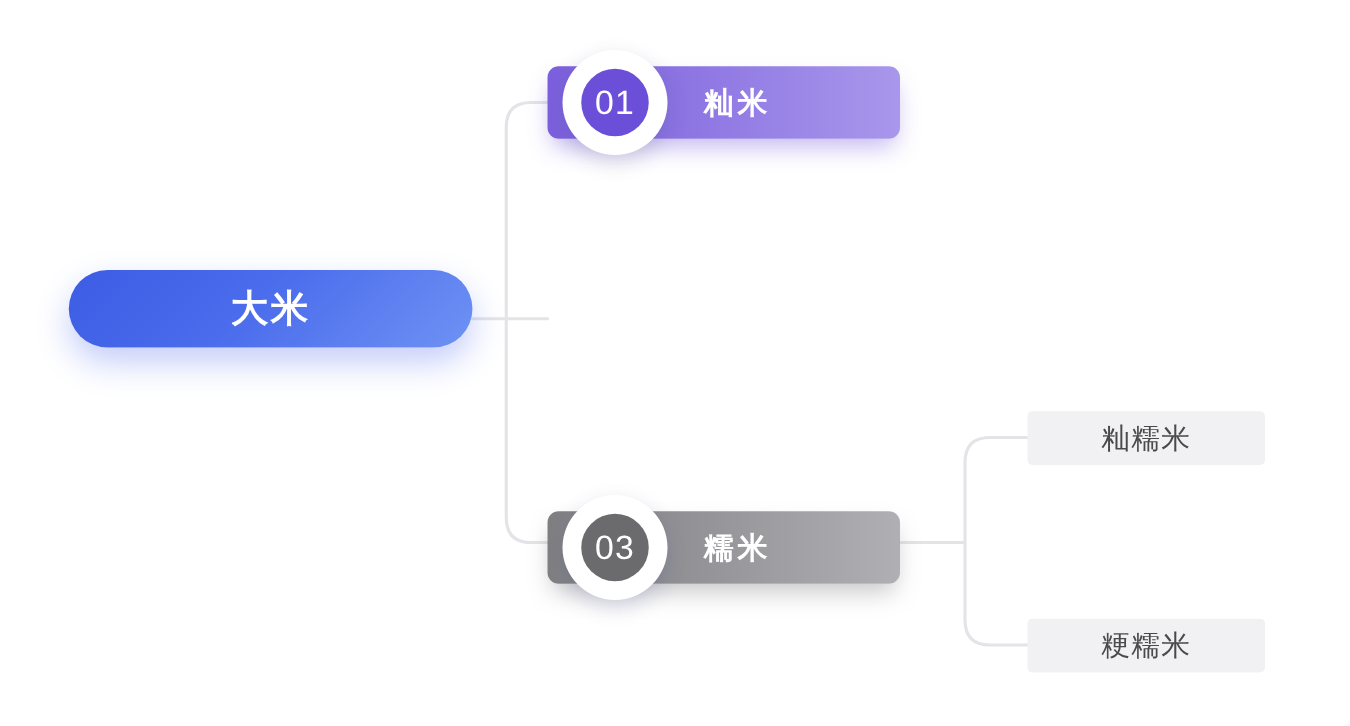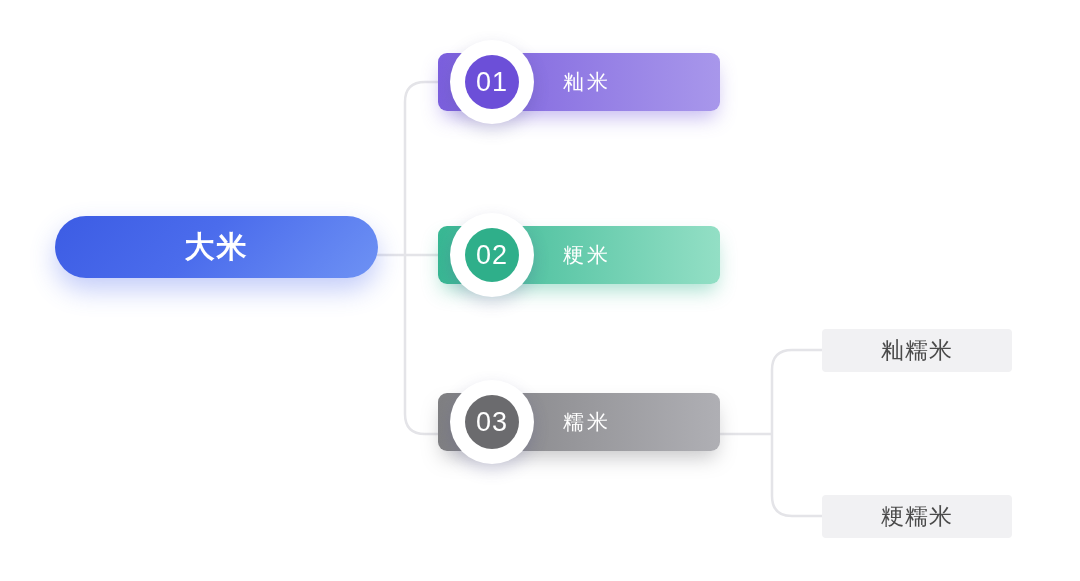--- a/index.html
+++ b/index.html
@@ -47,28 +47,28 @@
     top: 53px;
     background: linear-gradient(90deg, #7B5FDD 0%, #A897EB 100%);
     box-shadow: 0 10px 20px -4px rgba(123, 95, 221, 0.45);
   }
   .branch-2 {
     top: 226px;
     background: linear-gradient(90deg, #38B793 0%, #93DFC5 100%);
     box-shadow: 0 10px 20px -4px rgba(56, 183, 147, 0.45);
   }
   .branch-3 {
-    top: 393px;
+    top: 409px;
     background: linear-gradient(90deg, #7F7F82 0%, #AFAFB4 100%);
     box-shadow: 0 10px 20px -4px rgba(127, 127, 130, 0.45);
   }
   .branch-label {
     color: #ffffff;
-    font-size: 21px;
-    font-weight: normal;
+    font-size: 24px;
+    font-weight: bold;
     letter-spacing: 3px;
   }
   
   .badge {
     position: absolute;
     left: 12px; top: 50%;
     transform: translateY(-50%);
     width: 84px; height: 84px;
     border-radius: 50%;
     background: #ffffff;
@@ -123,26 +123,20 @@
     <span class="root-label">大米</span>
   </div>
 
   <div class="branch-bar branch-1">
     <div class="badge">
       <div class="badge-inner badge-inner-1">01</div>
     </div>
     <span class="branch-label">籼米</span>
   </div>
 
-  <div class="branch-bar branch-2">
-    <div class="badge">
-      <div class="badge-inner badge-inner-2">02</div>
-    </div>
-    <span class="branch-label">粳米</span>
-  </div>
 
   <div class="branch-bar branch-3">
     <div class="badge">
       <div class="badge-inner badge-inner-3">03</div>
     </div>
     <span class="branch-label">糯米</span>
   </div>
 
   <div class="leaf-node leaf-1">
     <span class="leaf-label">籼糯米</span>

